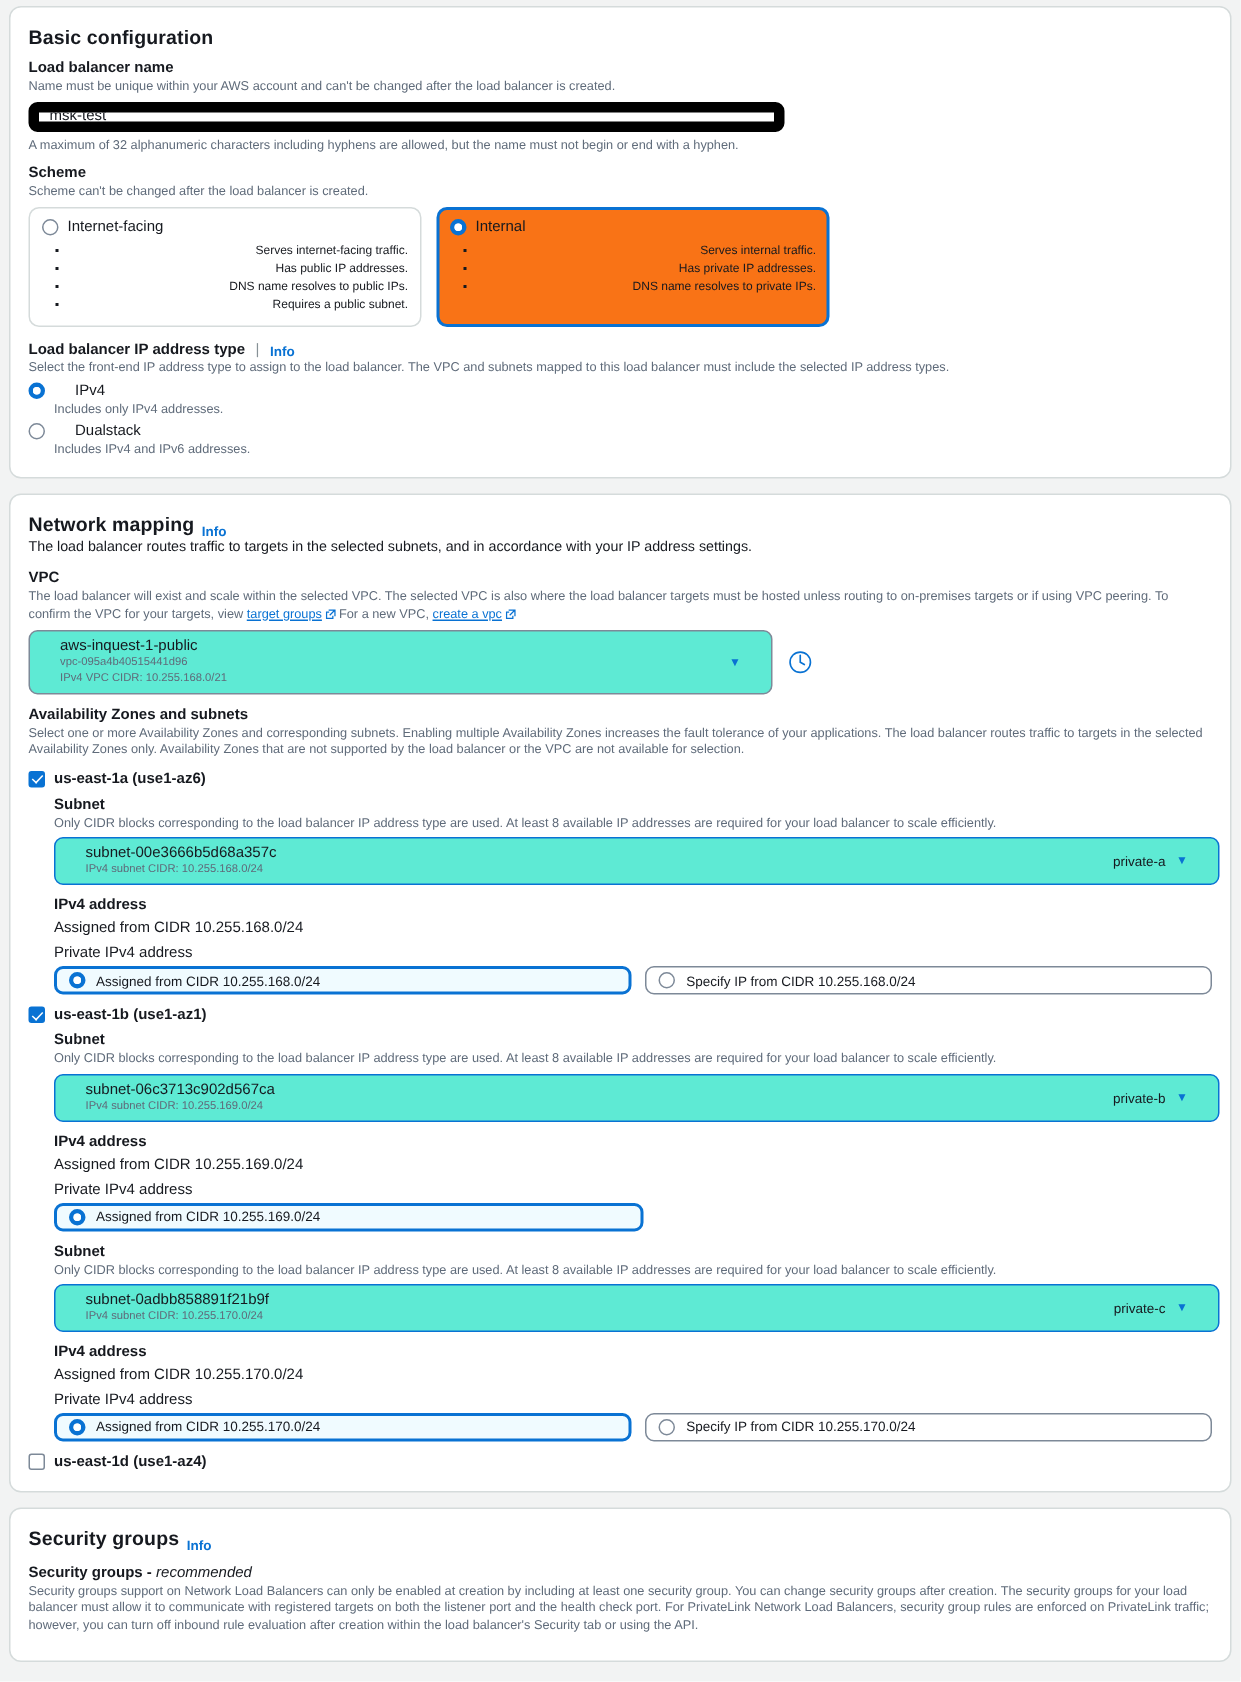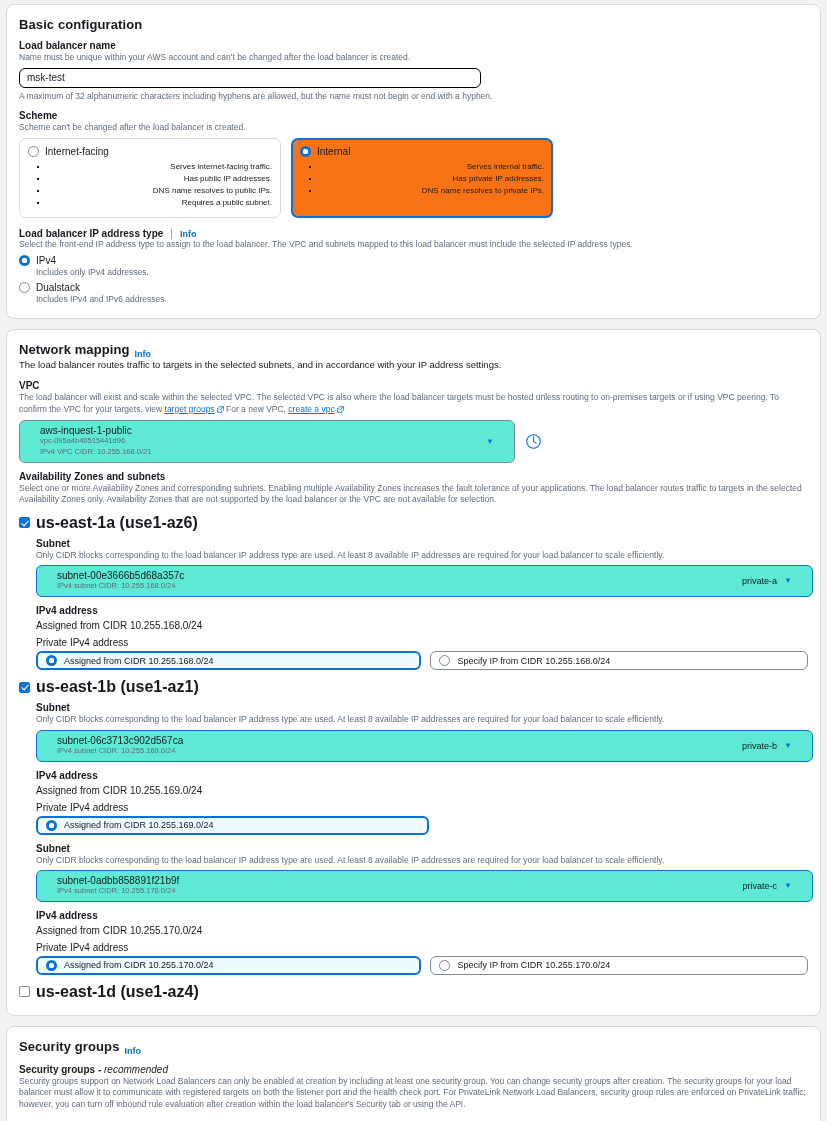--- a/index.html
+++ b/index.html
@@ -38,22 +38,22 @@
   .field-label {
     font-size: 10px; font-weight: bold; margin: 8px 0 1px 0;
   }
   .field-label.tight { margin-top: 6px; }
   .field-hint {
     font-size: 8.5px; color: #5f6b7a; margin: 0 0 4px 0; line-height: 1.35;
   }
   .field-hint.below { margin: 3px 0 0 0; }
 
   input.text-input {
-    width: 462px; height: 20px;
-    border: 1px solid #000000; border-radius: 6px;
+    width: 504px; height: 20px;
+    border: 7px solid #000000; border-radius: 6px;
     padding: 2px 7px; font-size: 10px;
     font-family: "Liberation Sans", sans-serif;
     color: #16191f; background: #fff;
   }
 
   .cards-row { display: flex; gap: 10px; margin-top: 3px; }
   .opt-card {
     width: 262px; border: 1px solid #d5dbdb; border-radius: 7px;
     padding: 7px 8px 8px 8px; background: #fff;
   }
@@ -71,21 +71,21 @@
     width: 11px; height: 11px; border-radius: 50%;
     border: 1px solid #7d8998; background: #fff;
     display: inline-block; position: relative; flex: none;
   }
   .radio.checked { border: 3px solid #0972d3; background: #fff; }
   .radio.checked::after {
     content: ""; position: absolute; left: 50%; top: 50%;
     width: 5px; height: 5px; margin: -2.5px 0 0 -2.5px;
     border-radius: 50%; background: #fff;
   }
-  .radio-row { display: flex; align-items: center; gap: 6px; margin-top: 5px; }
+  .radio-row { display: flex; align-items: center; gap: 20px; margin-top: 5px; }
   .radio-row .lbl { font-size: 10px; }
   .radio-sub { font-size: 8.5px; color: #5f6b7a; margin: 1px 0 0 17px; }
 
   .checkbox {
     width: 11px; height: 11px; border-radius: 2px;
     border: 1px solid #7d8998; background: #fff;
     display: inline-block; position: relative; flex: none;
   }
   .checkbox.checked { background: #0972d3; border-color: #0972d3; }
   .checkbox.checked::after {
@@ -107,21 +107,21 @@
 
   .vpc-row { display: flex; align-items: center; gap: 10px; }
   .vpc-select { width: 496px; }
 
   .refresh {
     width: 17px; height: 17px; flex: none;
   }
 
   .az-block { margin-top: 8px; }
   .az-head { display: flex; align-items: center; gap: 6px; }
-  .az-name { font-size: 16px; font-weight: bold; }
+  .az-name { font-size: 10px; font-weight: bold; }
   .az-body { padding-left: 17px; }
 
   .subnet-select {
     width: 777px; margin-top: 2px;
     border: 1px solid #0972d3;
   }
   .subnet-select .right {
     display: flex; align-items: center; gap: 7px; align-self: center;
   }
   .subnet-select .az-tag { font-size: 9px; color: #16191f; }

